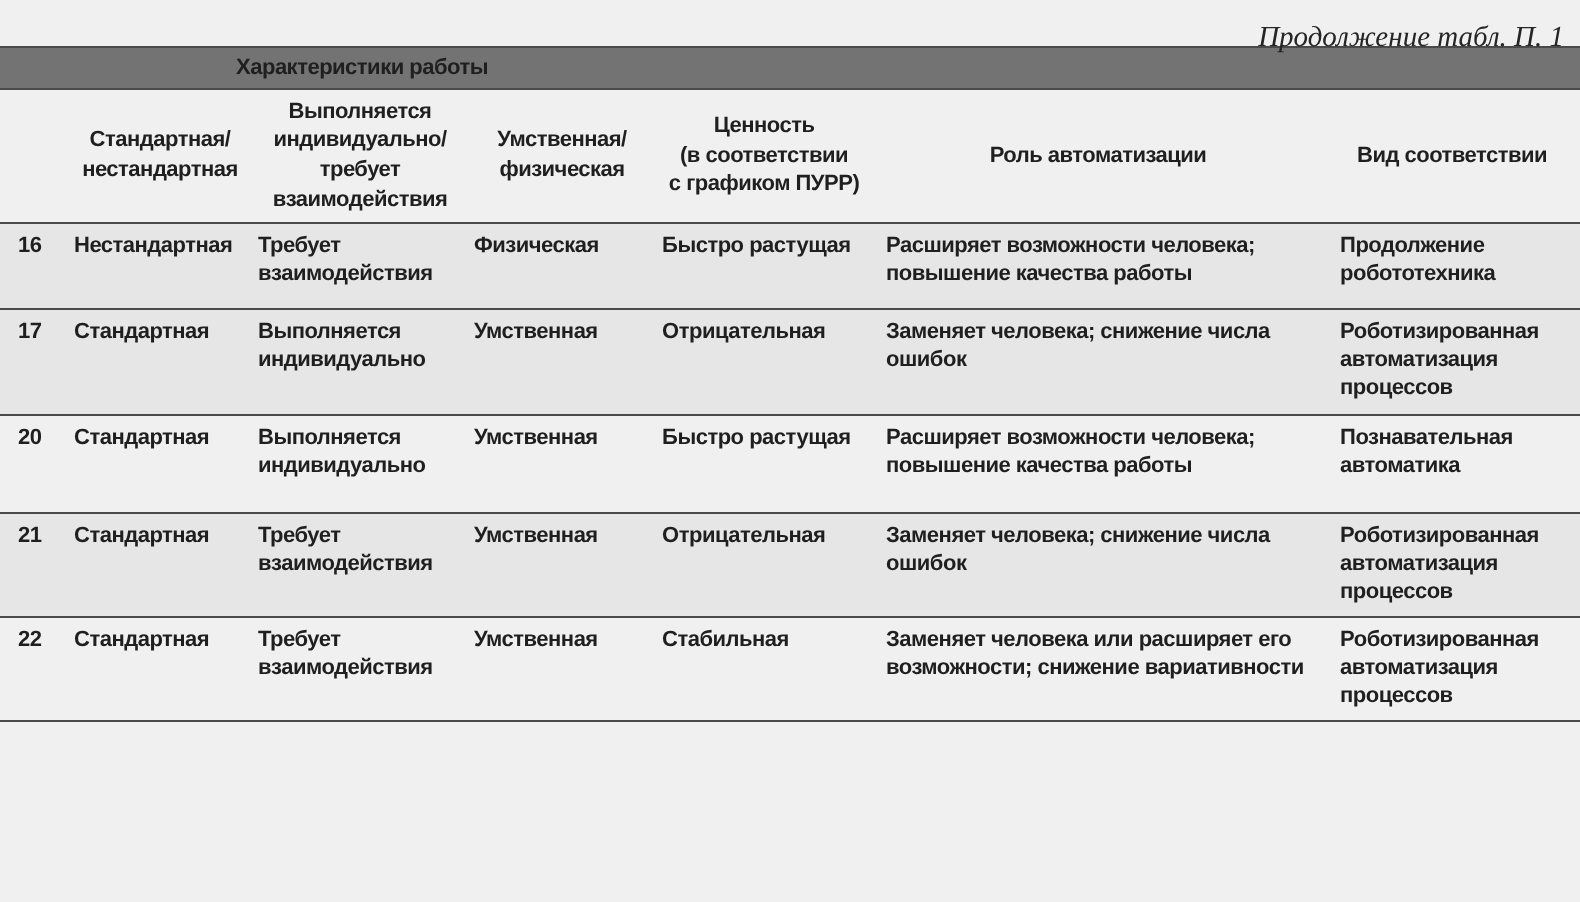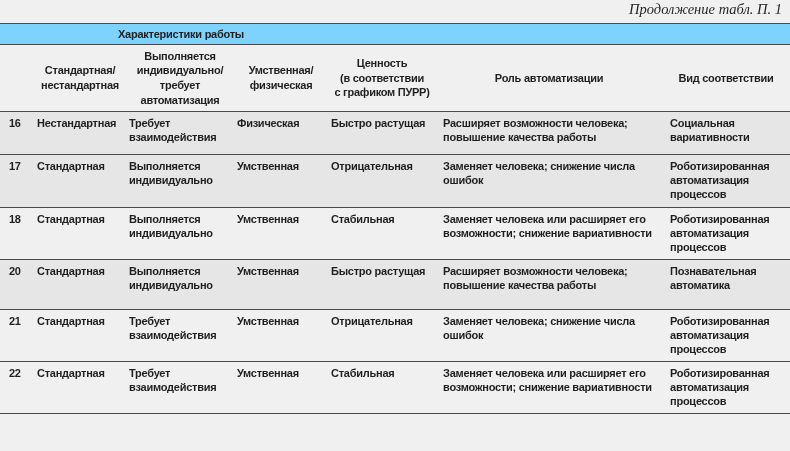--- a/index.html
+++ b/index.html
@@ -8,21 +8,21 @@
     position: relative;
     width: 790px;
     height: 451px;
     background: #f1f0f1;
     font-family: "Liberation Sans", sans-serif;
     color: #1f1f1f;
     overflow: hidden;
   }
   .caption {
     height: 23px;
-    padding: 1px 8px 0 0;
+    padding: 11px 8px 0 0;
     text-align: right;
     font-family: "Liberation Serif", serif;
     font-style: italic;
     font-size: 14.5px;
     color: #252525;
   }
   table.main {
     width: 790px;
     border-collapse: collapse;
     table-layout: fixed;
@@ -47,21 +47,21 @@
   thead th {
     font-weight: bold;
     text-align: center;
     vertical-align: middle;
     white-space: pre-line;
     line-height: 1.32;
   }
   tr.group-row th {
     height: 21px;
     border-bottom: 1px solid #4a4a4a;
-    background: #7dd3fc;
+    background: #737373;
   }
   tr.cols-row th {
     height: 67px;
     border-bottom: 1px solid #4a4a4a;
     padding: 2px 3px;
   }
   tbody td {
     border-bottom: 1px solid #4a4a4a;
     padding: 5px 5px 4px 3px;
     line-height: 1.27;
@@ -103,56 +103,47 @@
         <th colspan="3">Характеристики работы</th>
         <th colspan="3"></th>
       </tr>
       <tr class="cols-row">
         <th></th>
         <th>Стандартная/
 нестандартная</th>
         <th>Выполняется
 индивидуально/
 требует
-автоматизация</th>
+взаимодействия</th>
         <th>Умственная/
 физическая</th>
         <th>Ценность
 (в соответствии
 с графиком ПУРР)</th>
         <th>Роль автоматизации</th>
         <th>Вид соответствии</th>
       </tr>
     </thead>
     <tbody id="table-body">
         <tr>
           <td class="cell-num">16</td>
           <td class="cell-standard">Нестандартная</td>
           <td class="cell-individual">Требует взаимодействия</td>
           <td class="cell-mental">Физическая</td>
           <td class="cell-value">Быстро растущая</td>
           <td class="cell-role">Расширяет возможности человека; повышение качества работы</td>
-          <td class="cell-kind">Социальная вариативности</td>
+          <td class="cell-kind">Продолжение робототехника</td>
         </tr>
         <tr>
           <td class="cell-num">17</td>
           <td class="cell-standard">Стандартная</td>
           <td class="cell-individual">Выполняется индивидуально</td>
           <td class="cell-mental">Умственная</td>
           <td class="cell-value">Отрицательная</td>
           <td class="cell-role">Заменяет человека; снижение числа ошибок</td>
-          <td class="cell-kind">Роботизированная автоматизация процессов</td>
-        </tr>
-        <tr>
-          <td class="cell-num">18</td>
-          <td class="cell-standard">Стандартная</td>
-          <td class="cell-individual">Выполняется индивидуально</td>
-          <td class="cell-mental">Умственная</td>
-          <td class="cell-value">Стабильная</td>
-          <td class="cell-role">Заменяет человека или расширяет его возможности; снижение вариативности</td>
           <td class="cell-kind">Роботизированная автоматизация процессов</td>
         </tr>
         <tr>
           <td class="cell-num">20</td>
           <td class="cell-standard">Стандартная</td>
           <td class="cell-individual">Выполняется индивидуально</td>
           <td class="cell-mental">Умственная</td>
           <td class="cell-value">Быстро растущая</td>
           <td class="cell-role">Расширяет возможности человека; повышение качества работы</td>
           <td class="cell-kind">Познавательная автоматика</td>

